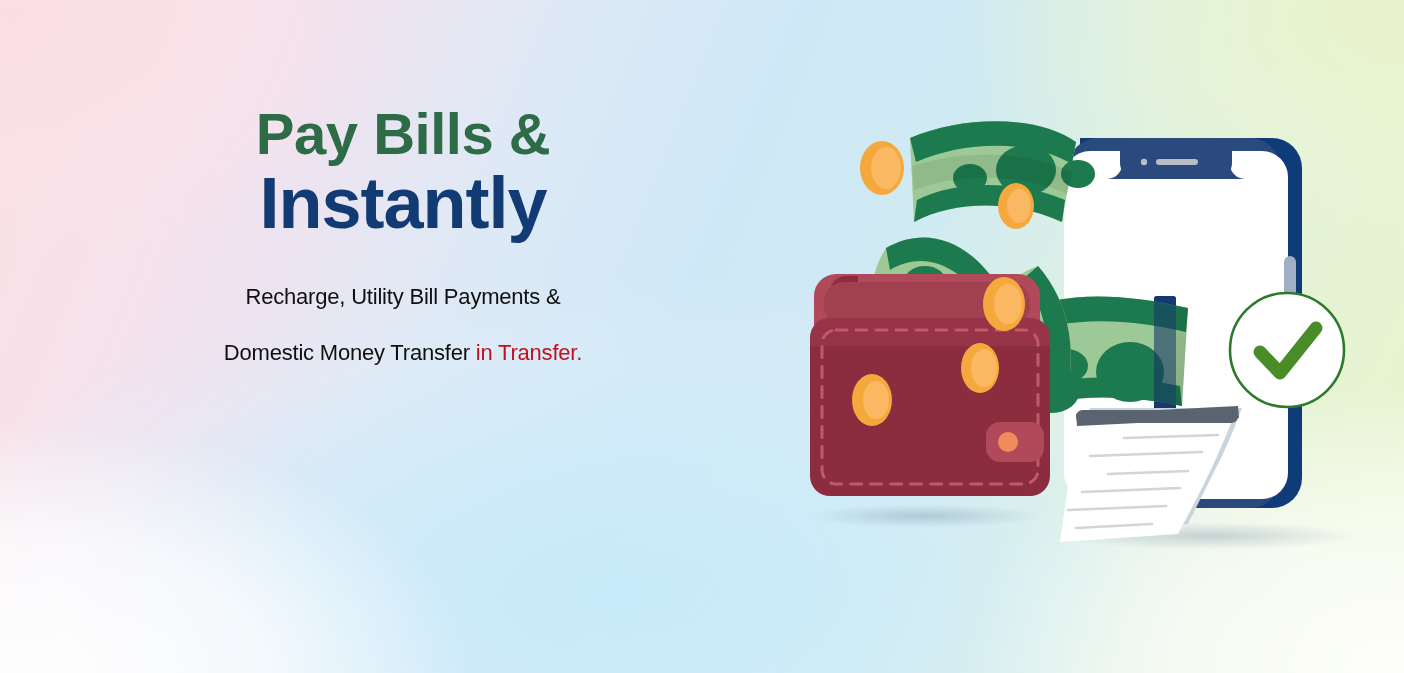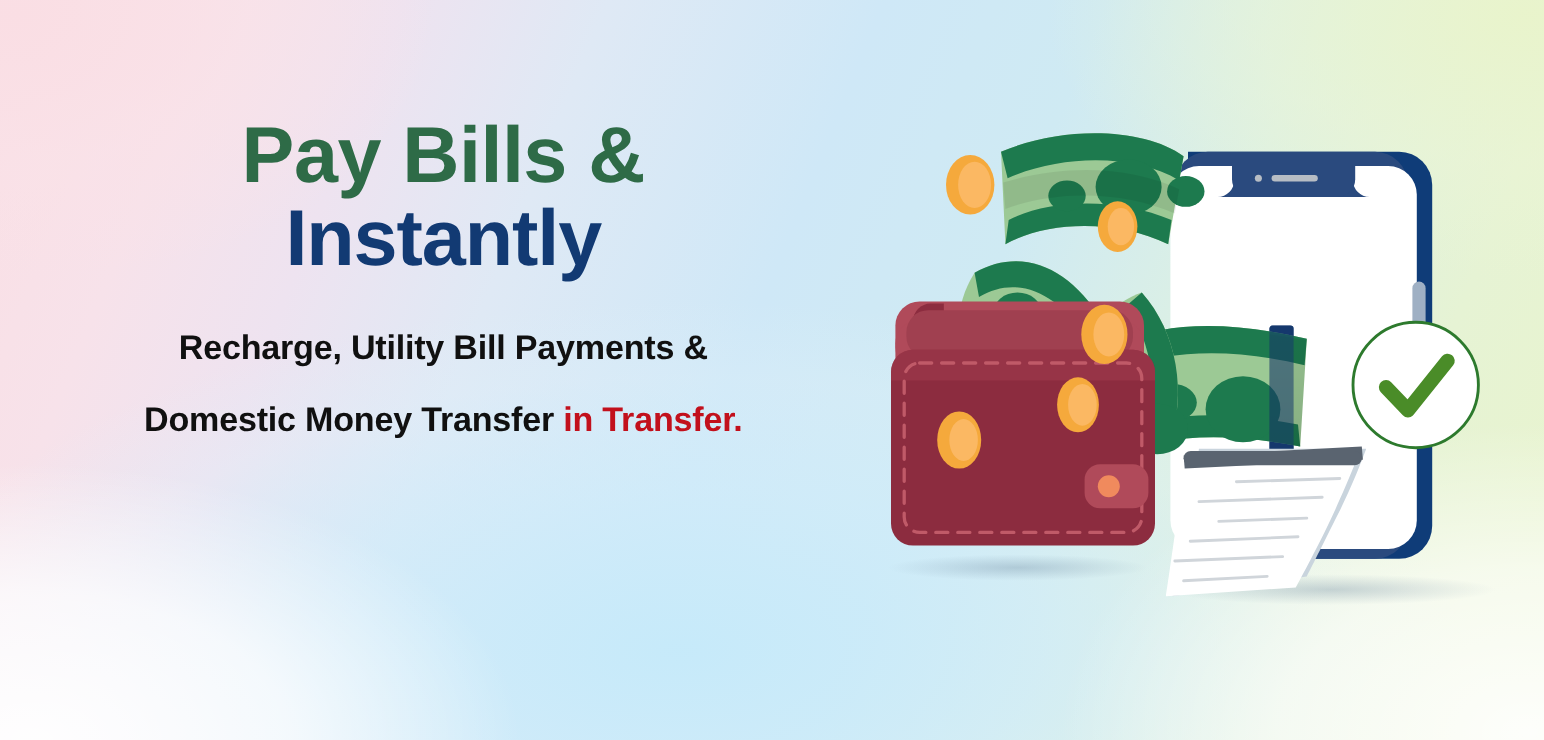--- a/index.html
+++ b/index.html
@@ -87,21 +87,21 @@
     z-index: 5;
   }
   .headline {
     margin: 0;
     line-height: 1.03;
     letter-spacing: -0.4px;
     font-weight: 800;
   }
   .h-line1 {
     display: block;
-    font-size: 72px;
+    font-size: 58px;
     color: #2e6b47;
     letter-spacing: -0.5px;
   }
   .h-line2 {
     display: block;
     font-size: 72px;
     color: #123a73;
     margin-top: 6px;
     letter-spacing: -1px;
   }
@@ -111,22 +111,22 @@
     color: #123a73;
     margin-top: 2px;
     letter-spacing: -1px;
   }
   .subcopy {
     margin: 44px 0 0 0;
     font-size: 0;
   }
   .sub-line {
     display: block;
-    font-size: 31px;
-    font-weight: 700;
+    font-size: 22px;
+    font-weight: 400;
     color: #101010;
     letter-spacing: -0.2px;
   }
   .sub-line + .sub-line { margin-top: 30px; }
   .accent-red { color: #c2101c; }
 
   
   .art {
     position: absolute;
     left: 790px;

